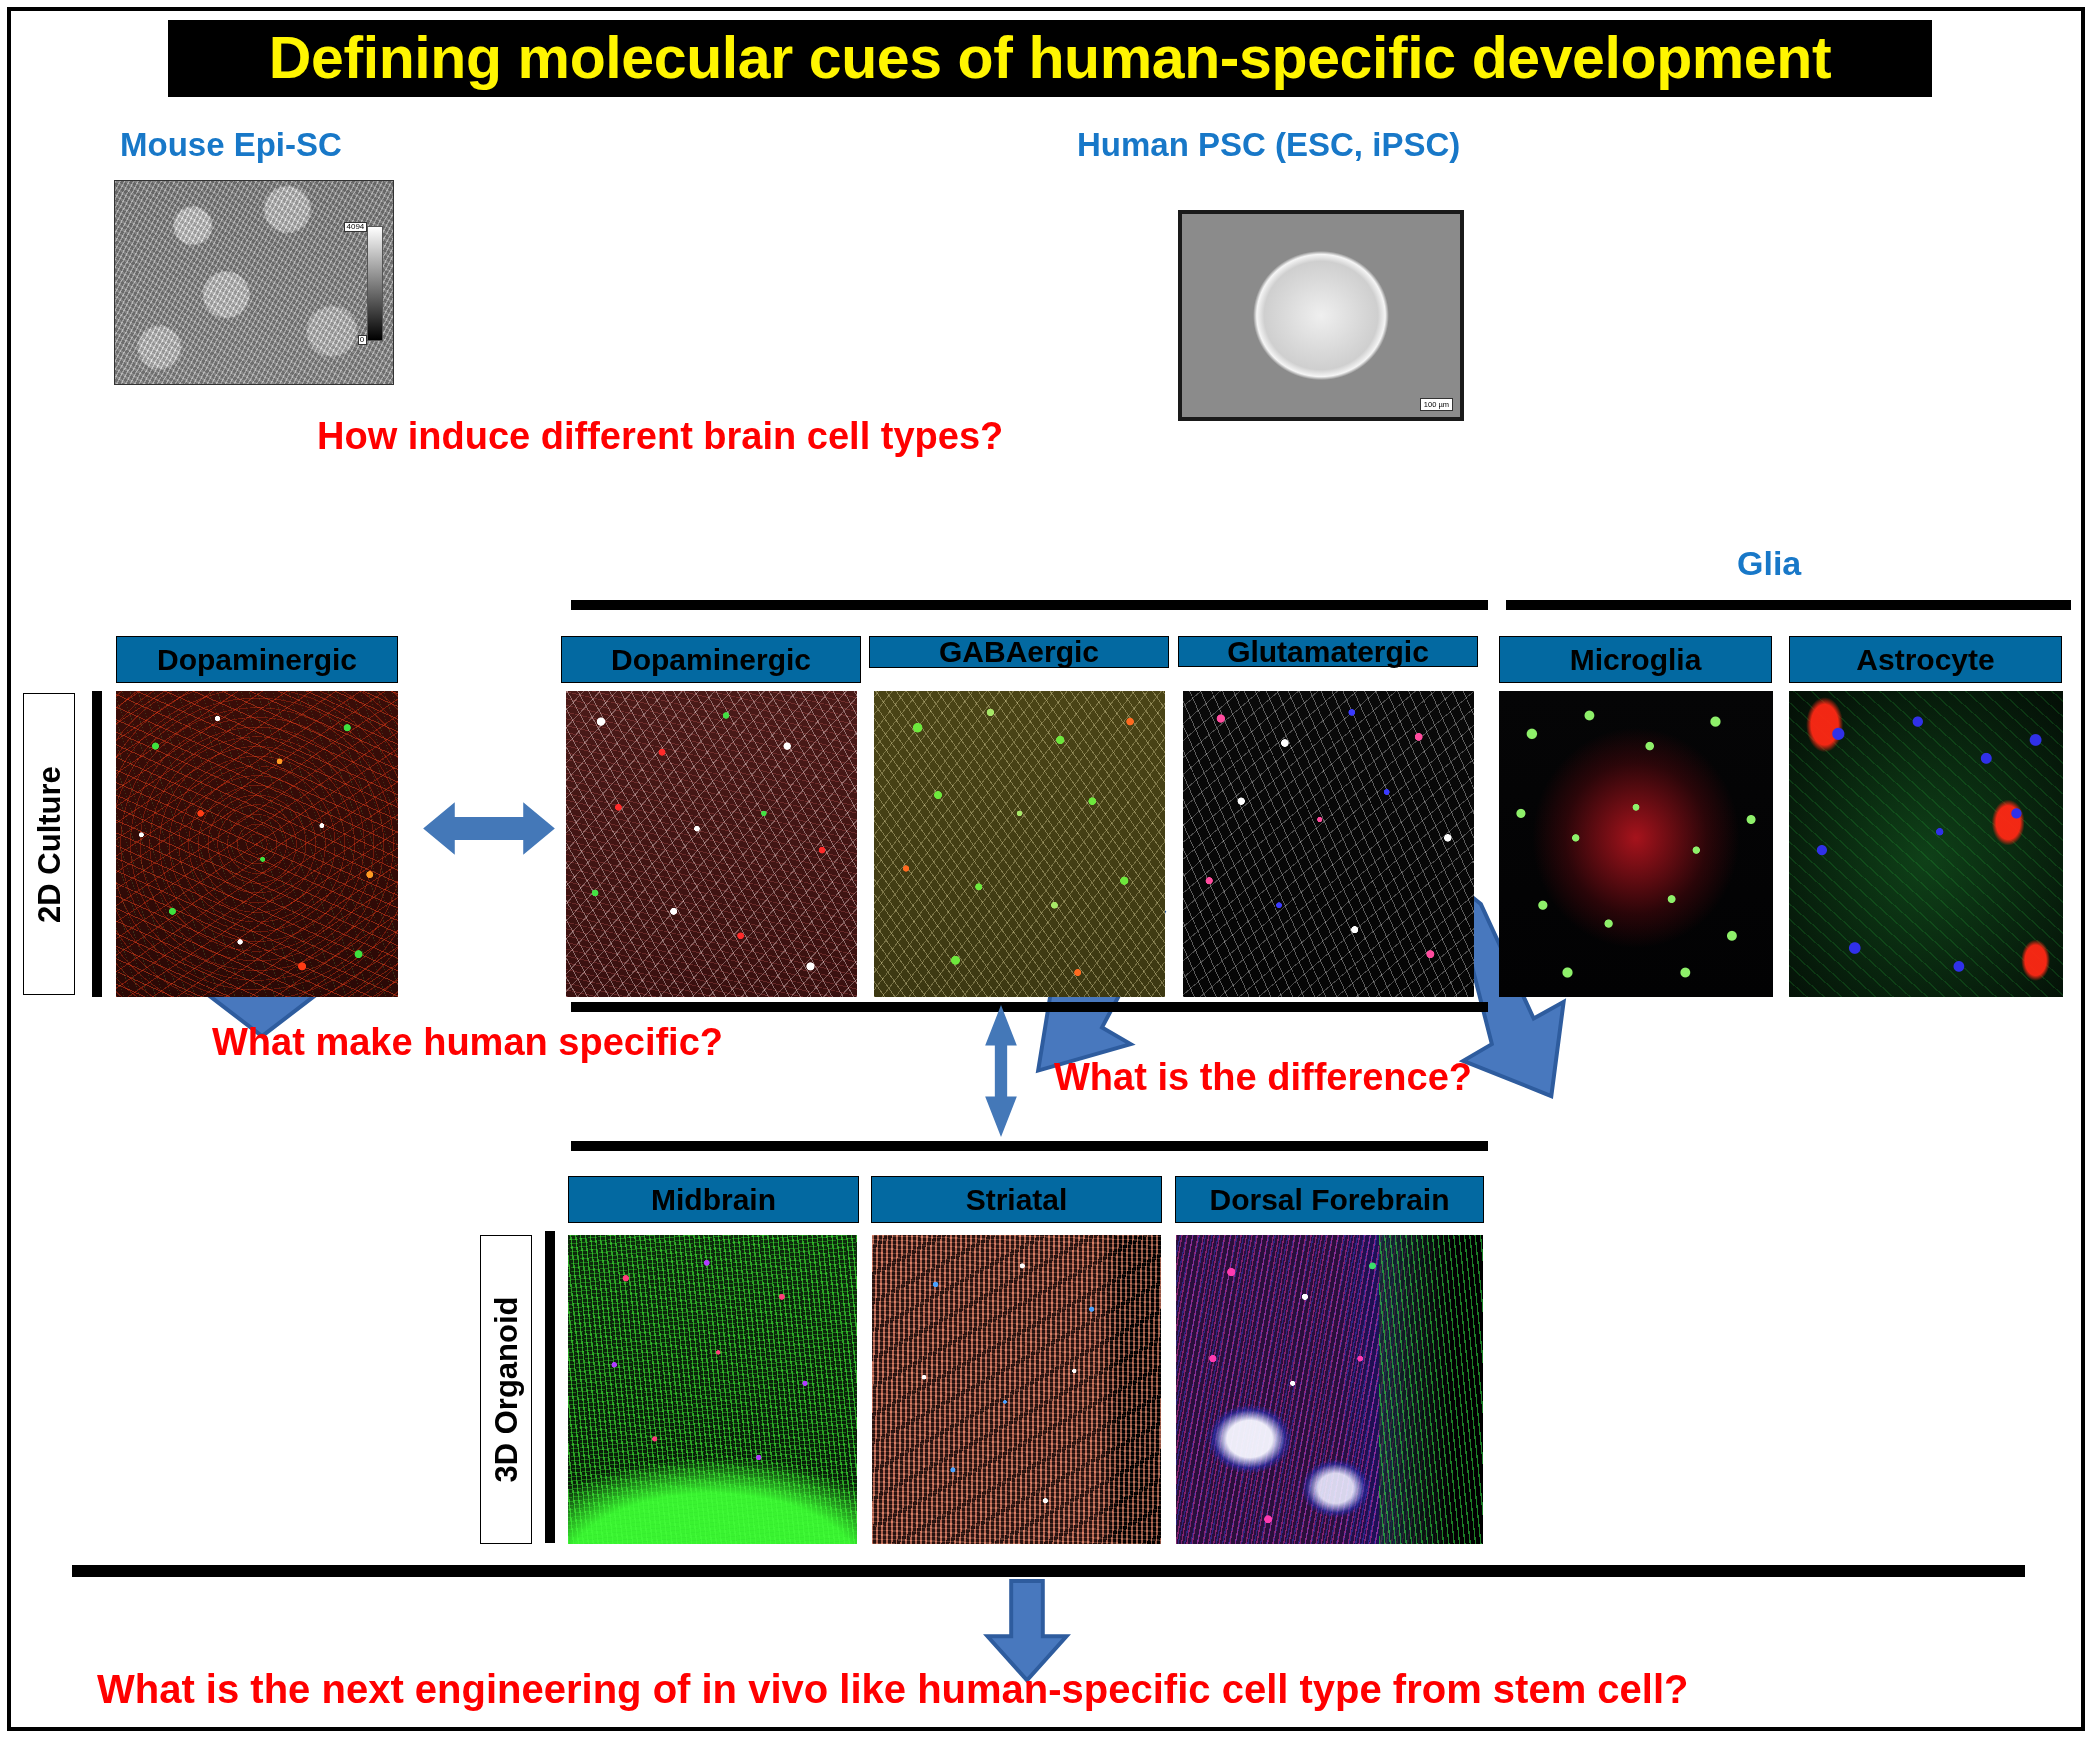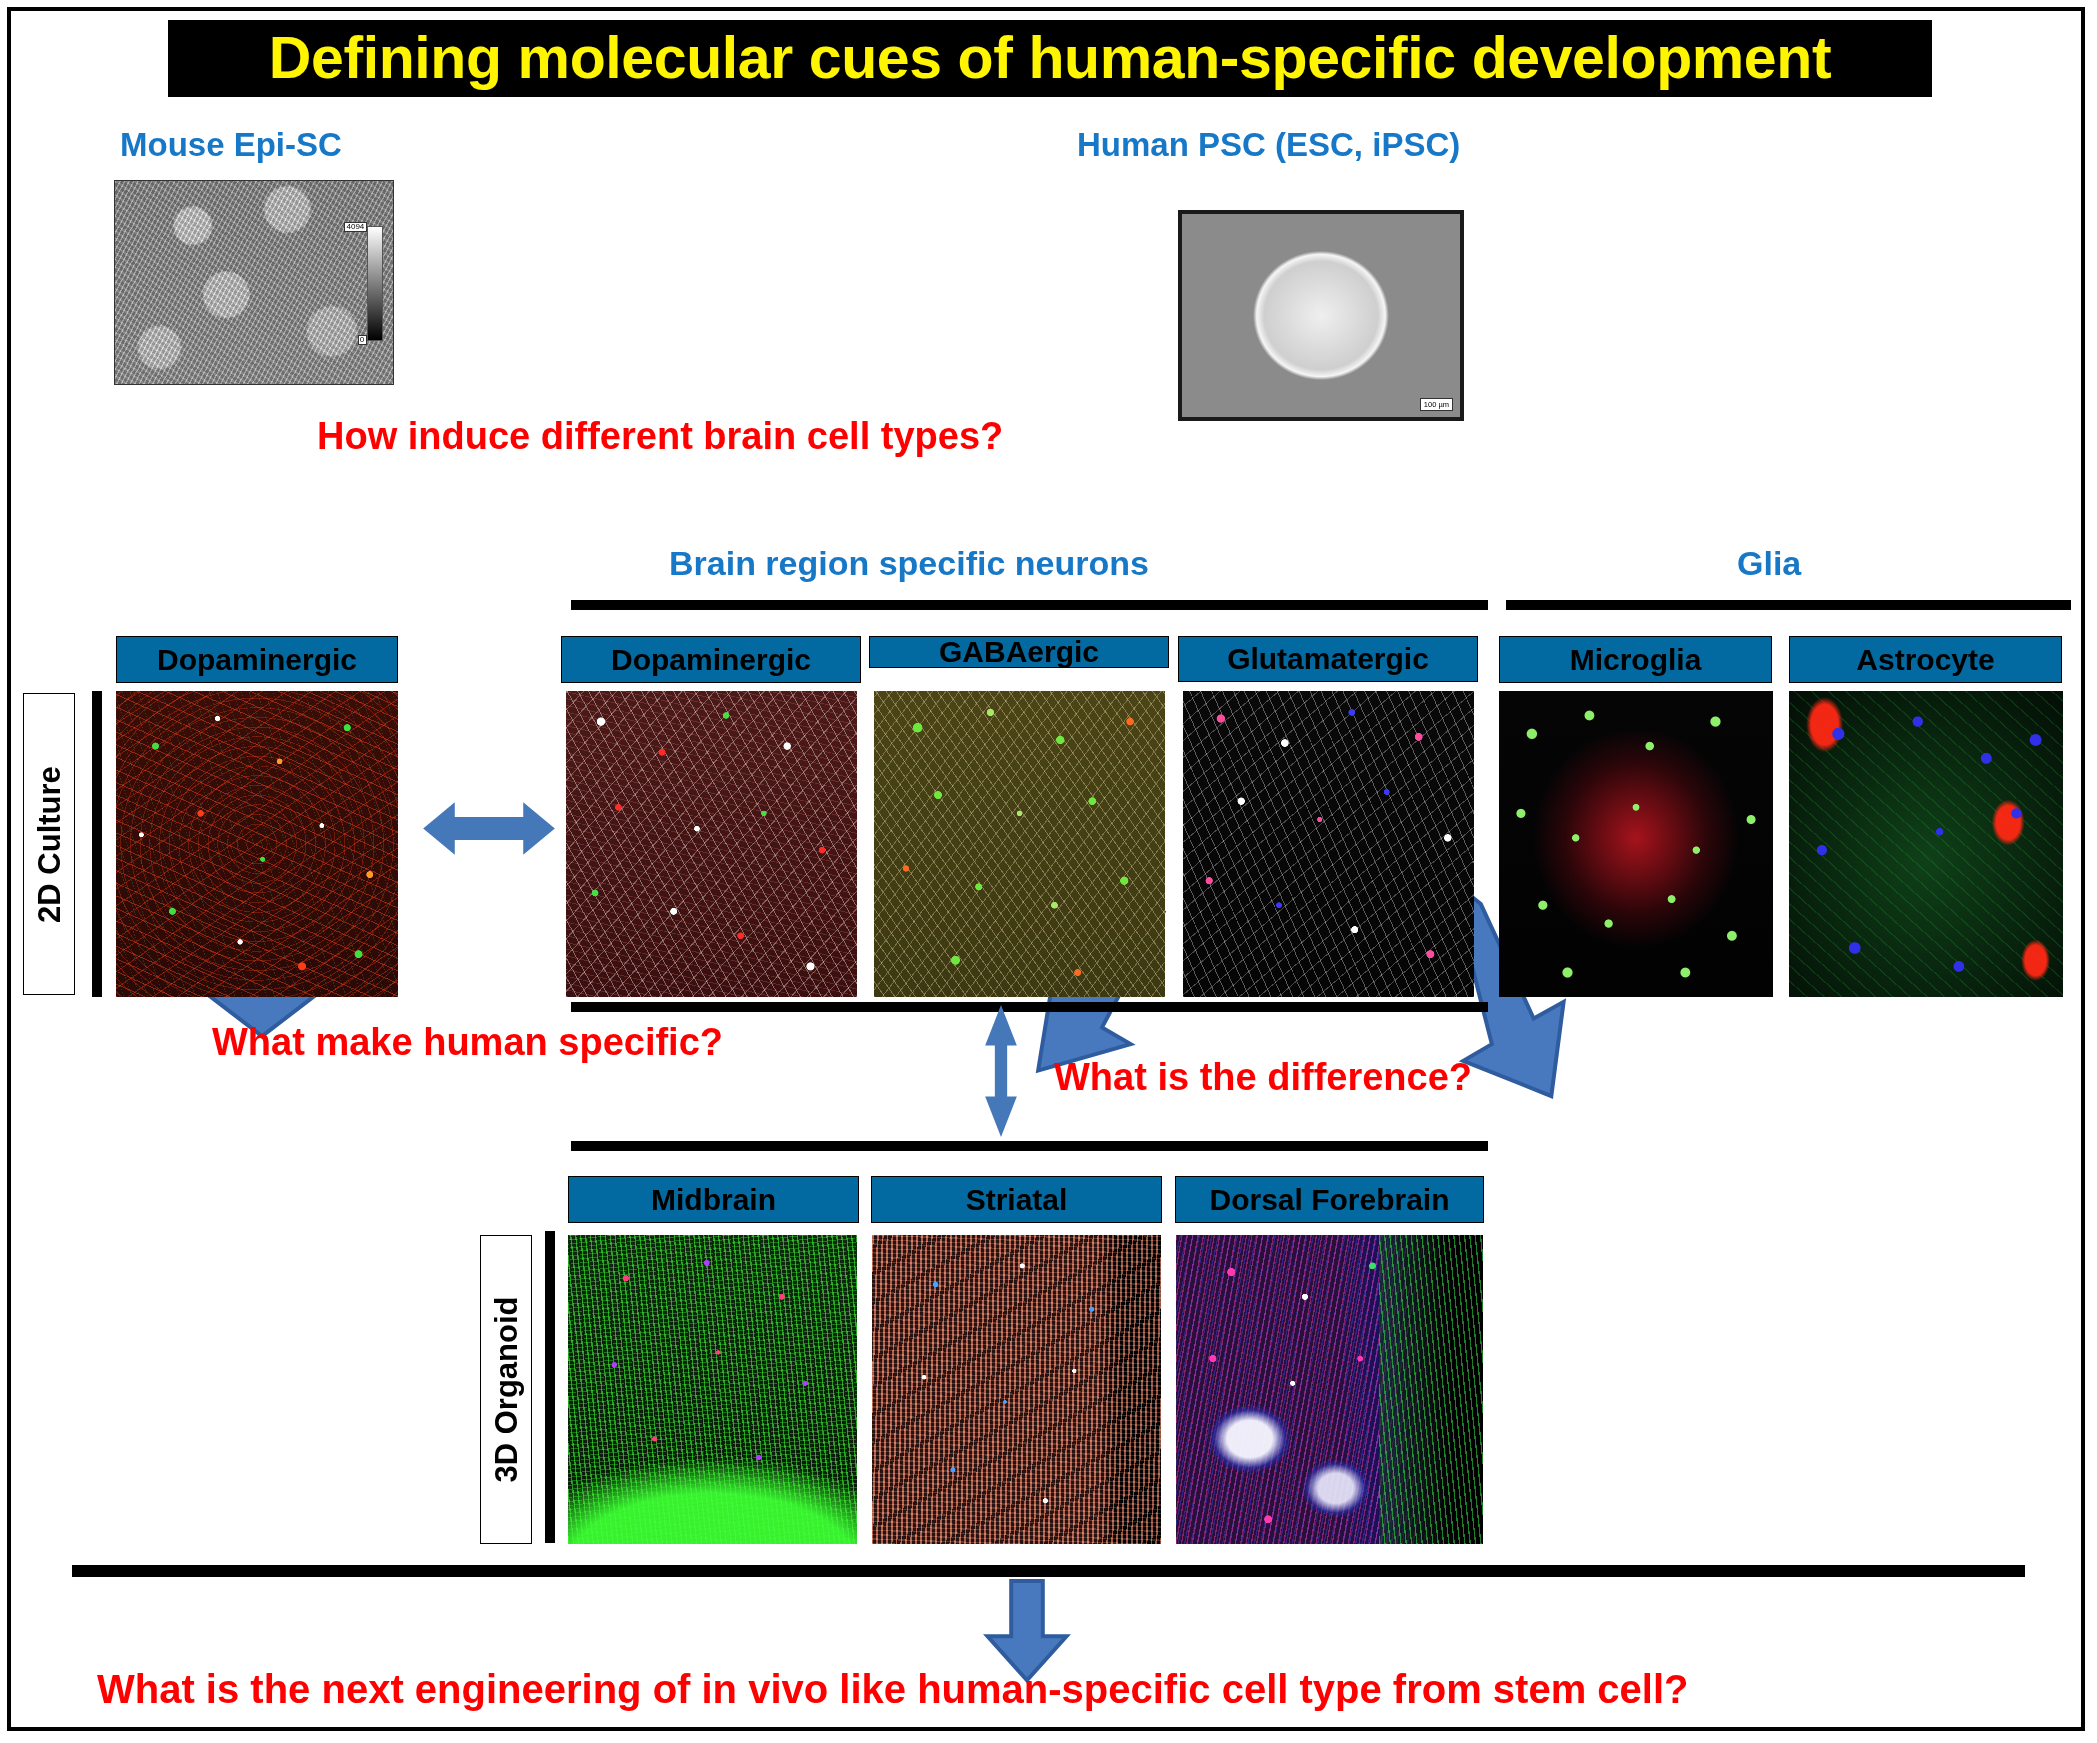--- a/index.html
+++ b/index.html
@@ -261,37 +261,36 @@
       <polygon points="2510,42 2640,118 2500,380 2565,418 2355,478 2390,262 2452,300" fill="#4878BE" stroke="#2E5C9E" stroke-width="9"></polygon>
     </g>
 
     <g>
       <polygon points="3290,44 3360,100 3480,360 3548,322 3520,536 3320,456 3385,418" fill="#4878BE" stroke="#2E5C9E" stroke-width="9"></polygon>
     </g>
   </svg>
 
   <div class="abs red-q" style="left:317px;top:417px;font-size:38px;">How induce different brain cell types?</div>
 
-  <div class="abs blue-head" style="left:669px;top:546px;font-size:34px;">Brain region specific neurons</div>
   <div class="abs blue-head" style="left:1737px;top:546px;font-size:34px;">Glia</div>
 
   <div class="abs blackbar" style="left:571px;top:600px;width:917px;height:9.7px;"></div>
   <div class="abs blackbar" style="left:1506px;top:600px;width:565px;height:9.7px;"></div>
 
   <div class="abs cap-box" style="left:116px;top:636px;width:282px;height:47px;">
     <span style="font-size:30px;">Dopaminergic</span>
   </div>
 
   <div class="abs cap-box" style="left:561px;top:636px;width:300px;height:47px;">
     <span style="font-size:30px;">Dopaminergic</span>
   </div>
   <div class="abs cap-box" style="left:869px;top:636px;width:300px;height:32px;">
     <span style="font-size:30px;">GABAergic</span>
   </div>
-  <div class="abs cap-box" style="left:1178px;top:636px;width:300px;height:46px;">
+  <div class="abs cap-box" style="left:1178px;top:636px;width:300px;height:31px;">
     <span style="font-size:30px;">Glutamatergic</span>
   </div>
 
   <div class="abs cap-box" style="left:1499px;top:636px;width:273px;height:47px;">
     <span style="font-size:30px;">Microglia</span>
   </div>
   <div class="abs cap-box" style="left:1789px;top:636px;width:273px;height:47px;">
     <span style="font-size:30px;">Astrocyte</span>
   </div>
 

